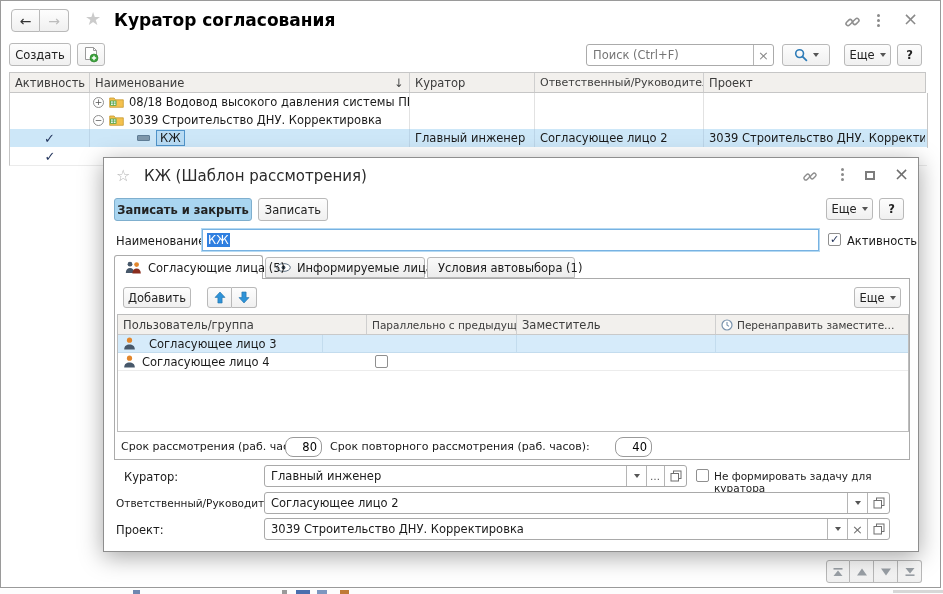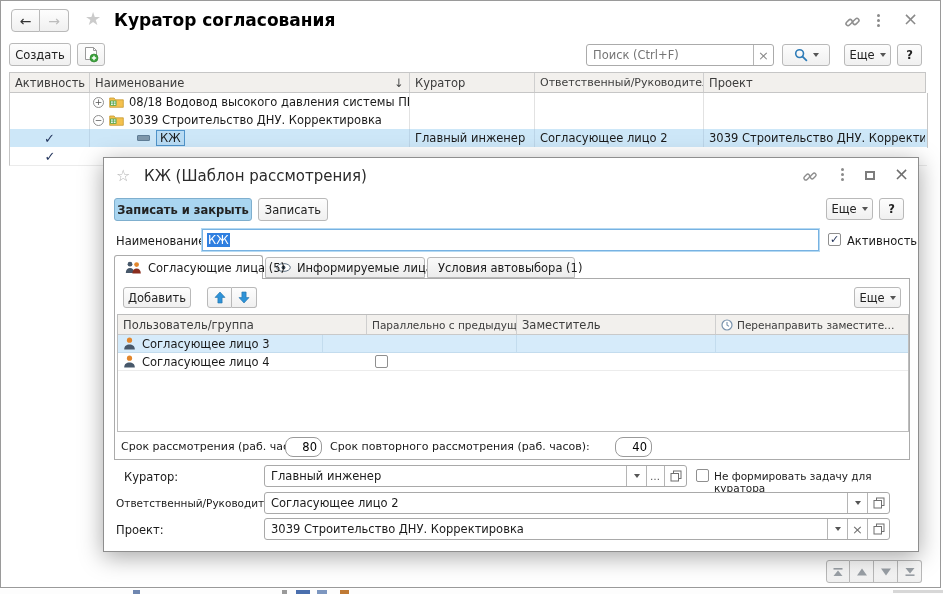--- a/index.html
+++ b/index.html
@@ -295,21 +295,21 @@
               <svg width="12" height="12" viewBox="0 0 12 12">
                 <circle cx="6" cy="6" r="5" fill="#fff" stroke="#7a93ad" stroke-width="1.2"></circle>
                 <path d="M6 3v3l2 1.4" fill="none" stroke="#7a93ad" stroke-width="1.1"></path>
               </svg>
             </span>
             <span>Перенаправить заместите…</span>
           </div>
         </div>
 
         <div class="abs" style="left:0;top:20px;width:790px;height:18px;background:#d6ebfa;border-bottom:1px solid #c3dcee;">
-          <div class="cell" style="left:0;width:205px;gap:6px;border-right-color:#c3dcee;">
+          <div class="cell" style="left:0;width:205px;gap:13px;border-right-color:#c3dcee;">
             <span>
               <svg width="13" height="13" viewBox="0 0 13 13">
                 <circle cx="6.5" cy="3.2" r="2.6" fill="#e2862c"></circle>
                 <path d="M1.2 12.5c0-3.6 2.3-5 5.3-5s5.3 1.4 5.3 5z" fill="#47586a"></path>
               </svg>
             </span>
             <span>Согласующее лицо 3</span>
           </div>
           <div class="cell" style="left:249px;width:150px;border-right-color:#c3dcee;"></div>
           <div class="cell" style="left:399px;width:199px;border-right-color:#c3dcee;"></div>

